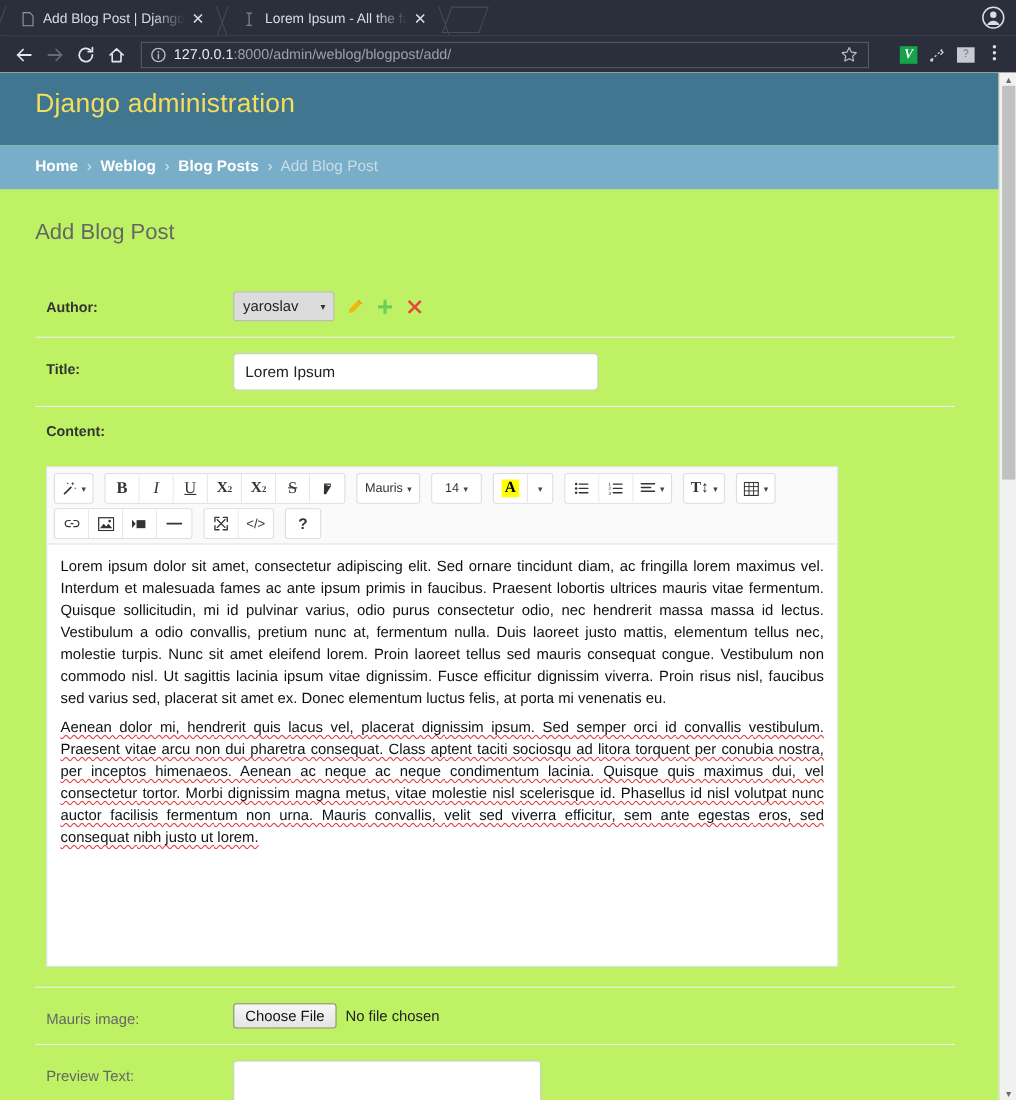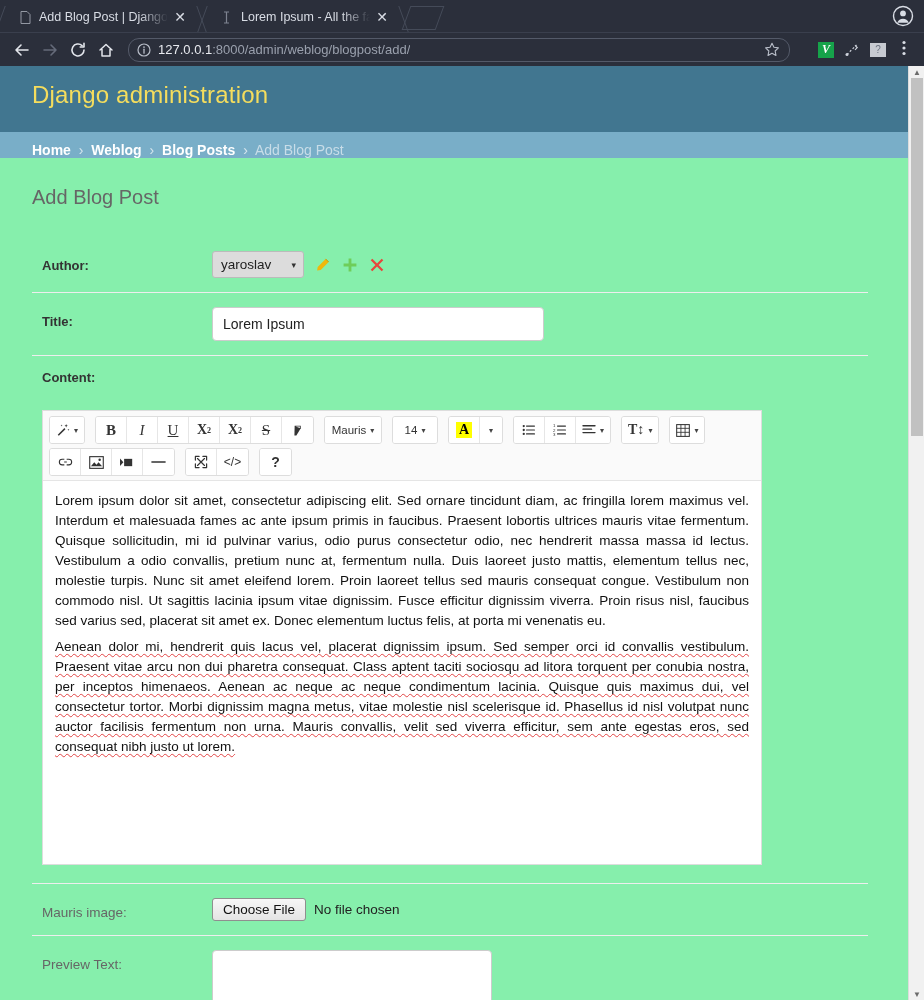--- a/index.html
+++ b/index.html
@@ -52,21 +52,21 @@
     height:34px; display:flex; align-items:center; padding:0 8px;
     background:#2b2f3b; border-top:1px solid #3a3f4d;
   }
   .nav-btn {
     width:28px; height:28px; display:flex; align-items:center; justify-content:center;
     color:#e3e6ec; flex:0 0 28px;
   }
   .nav-btn.disabled { color:#656b7a; }
   .urlbar {
     flex:1 1 auto; height:24px; margin:0 22px 0 8px;
-    border:1px solid #545a69; border-radius:11px;
+    border:1px solid #545a69; border-radius:0;
     display:flex; align-items:center; padding:0 8px;
     font-size:13px; color:#9aa0ad; background:#2b2f3b;
   }
   .url-info { width:14px; height:14px; margin-right:7px; color:#b9bec9; flex:0 0 14px; }
   .url-text { white-space:nowrap; overflow:hidden; }
   .url-text b { color:#e8eaef; font-weight:normal; }
   .url-star { width:18px; height:18px; margin-left:auto; color:#b9bec9; flex:0 0 18px; }
   .ext-btn { width:24px; height:24px; display:flex; align-items:center; justify-content:center; flex:0 0 24px; margin-left:2px; }
   .ext-v {
     width:16px; height:16px; background:#16a34a; color:#fff;
@@ -75,21 +75,21 @@
     font-family:"Liberation Serif", serif;
   }
   .ext-q {
     width:16px; height:14px; background:#c7cad1; color:#6b7280;
     font-size:10px; display:flex; align-items:center; justify-content:center;
   }
   .kebab { color:#d9dde5; font-size:16px; line-height:1; letter-spacing:0; }
 
   
   .viewport { position:relative; width:924px; height:934px; overflow:hidden; background:#fff; }
-  .page { width:908px; height:934px; overflow:hidden; background:#86efac; }
+  .page { width:908px; height:934px; overflow:hidden; background:#bef264; }
 
   
   .vscroll {
     position:absolute; right:0; top:0; width:16px; height:934px;
     background:#f1f1f1; border-left:1px solid #dcdcdc;
   }
   .vscroll .arrow-up, .vscroll .arrow-down {
     width:16px; height:12px; display:flex; align-items:center; justify-content:center;
     color:#6b6b6b; font-size:8px;
   }
@@ -108,21 +108,21 @@
   .dj-usertools {
     font-size:11px; font-weight:bold; color:#fff;
     letter-spacing:.4px; text-transform:uppercase;
   }
   .dj-usertools a { color:#fff; text-decoration:underline; }
   .dj-usertools .sep { padding:0 2px; font-weight:bold; }
   .dj-usertools strong { font-weight:bold; }
 
   
   .dj-breadcrumbs {
-    background:#79aec8; padding:10px 40px 0 32px;
+    background:#79aec8; padding:10px 40px 14px 32px;
     font-size:14px; color:#fff;
   }
   .dj-breadcrumbs a { color:#fff; text-decoration:none; font-weight:bold; }
   .dj-breadcrumbs .crumb-sep { color:#d6e6ee; padding:0 4px; font-weight:normal; }
   .dj-breadcrumbs .current { color:#c8dde8; font-weight:normal; }
 
   
   .dj-content { padding:18px 40px 0 32px; }
   h1.page-title {
     font-size:20px; font-weight:normal; color:#666;

